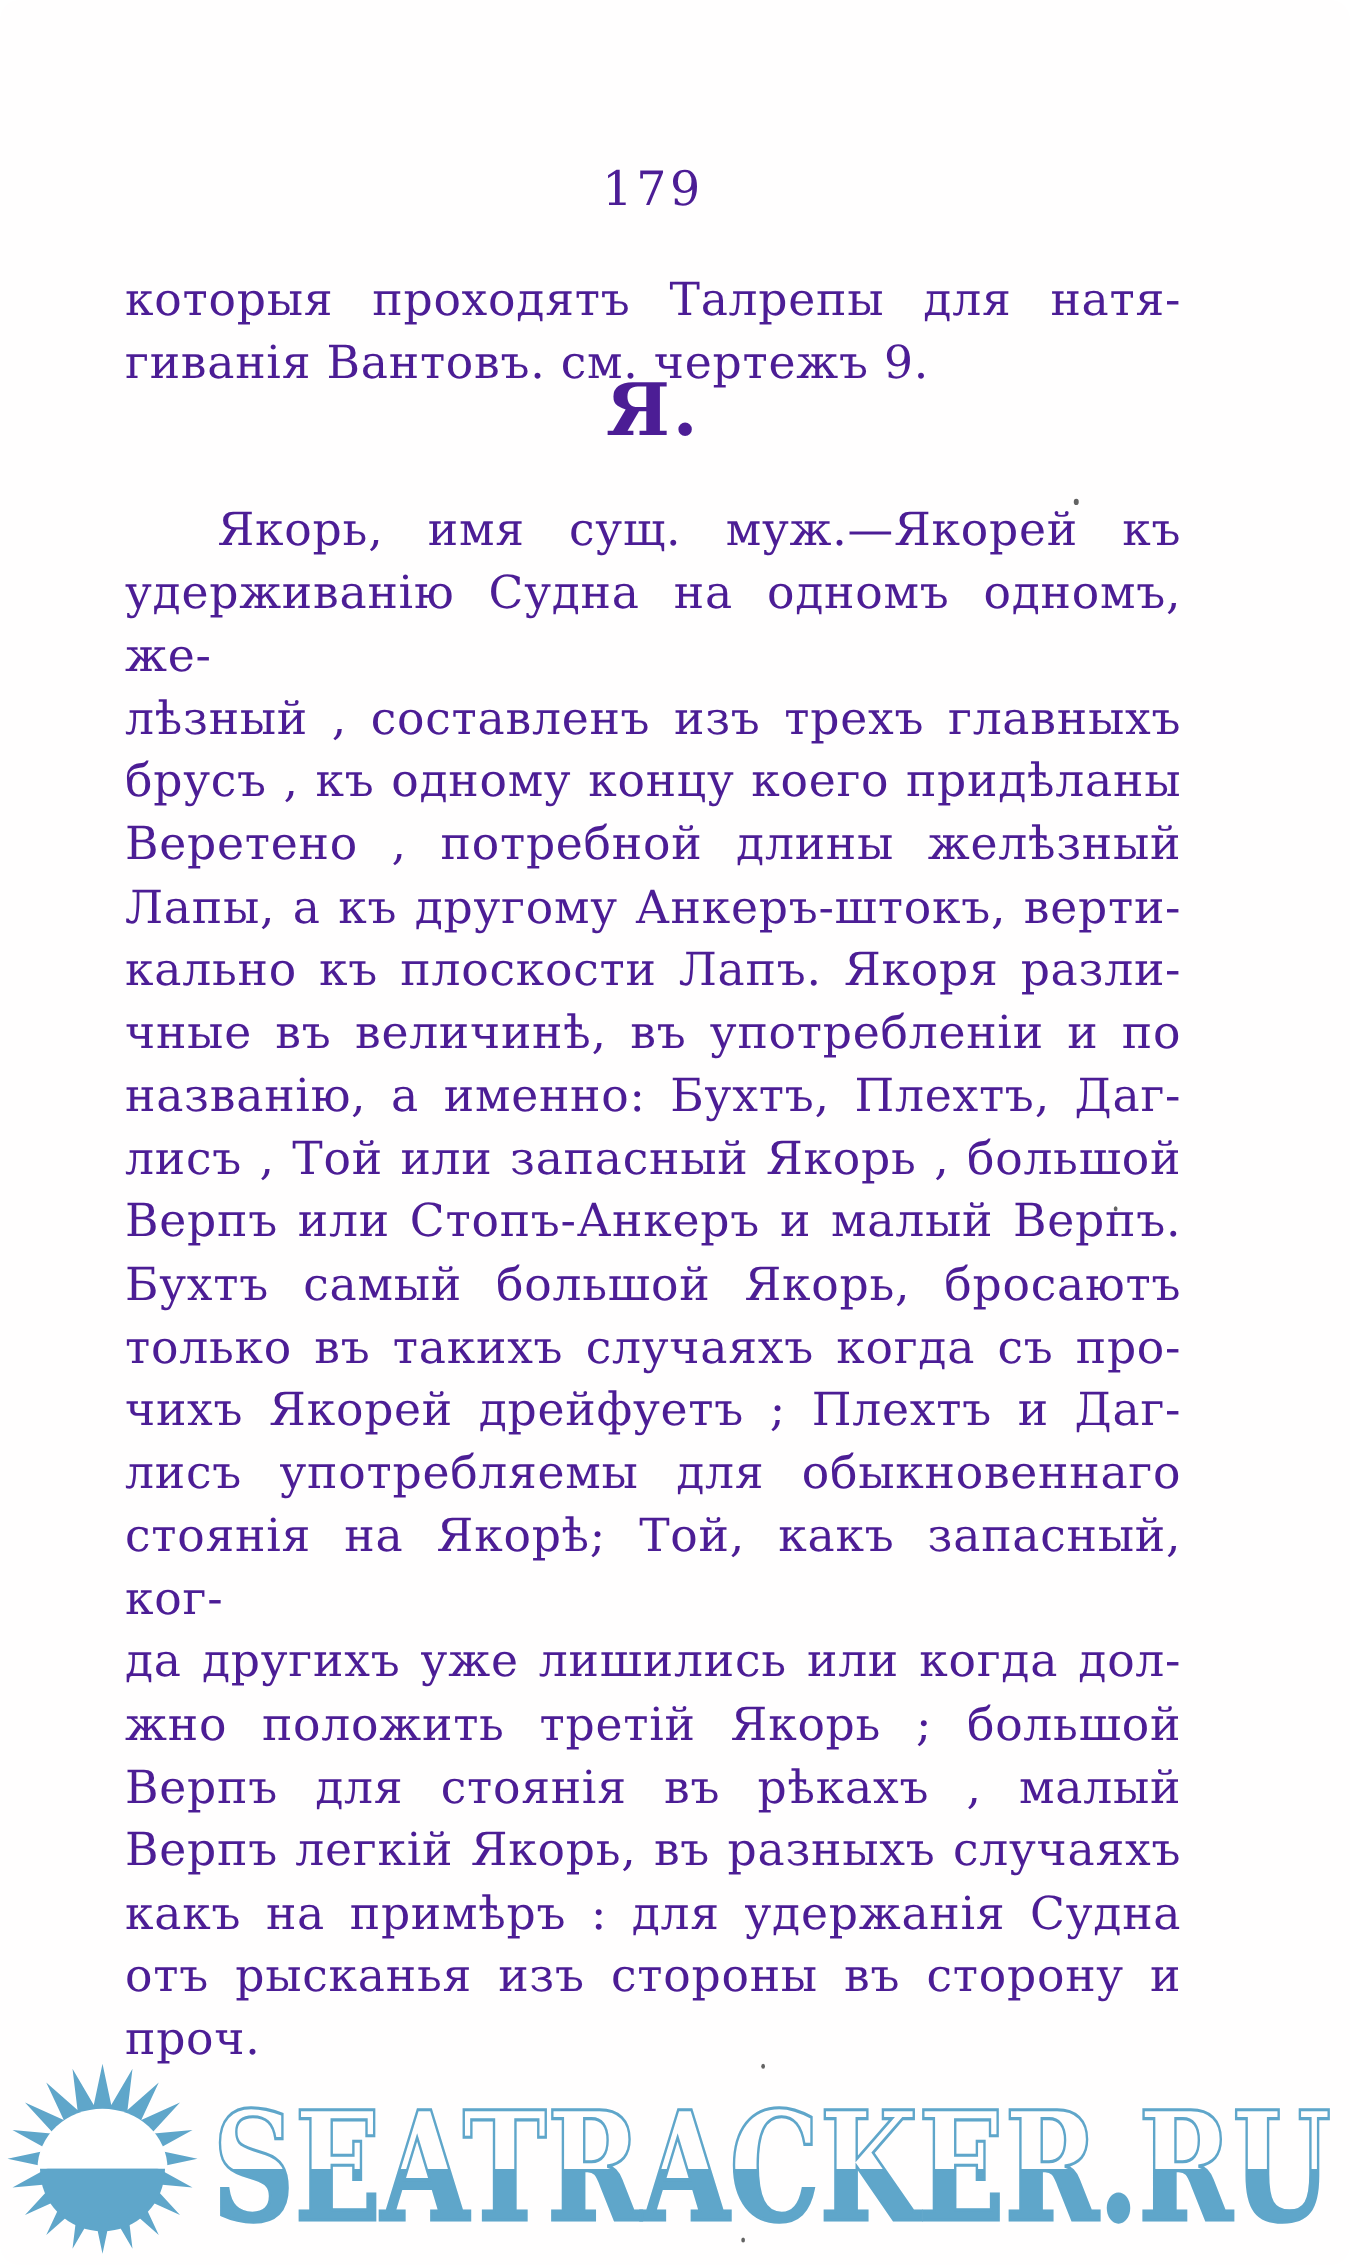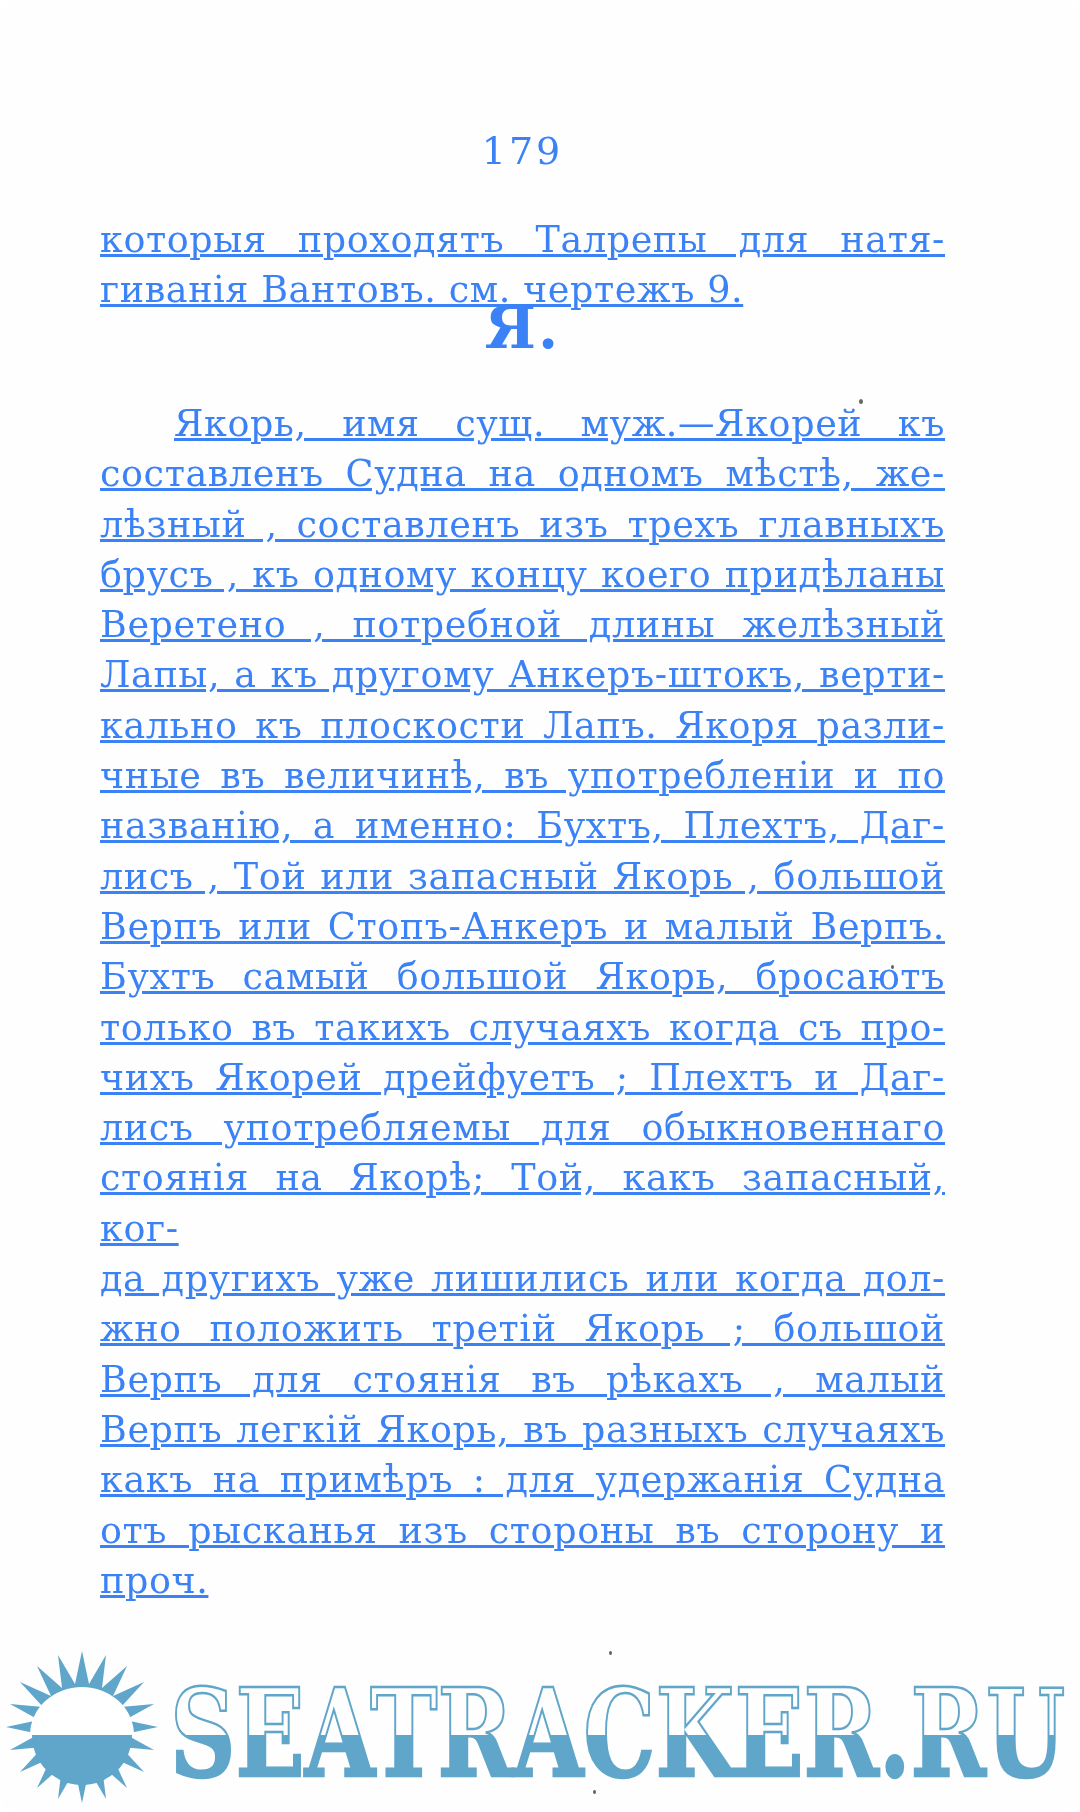--- a/index.html
+++ b/index.html
@@ -2,36 +2,35 @@
 <html><head>
 <meta charset="utf-8">
 <style>
   html,body{margin:0;padding:0;background:#ffffff;}
   .page{
     position:relative;
     width:1080px;height:1812px;
     background:#fffefe;
     overflow:hidden;
     font-family:"DejaVu Serif","Liberation Serif",serif;
-    color:#3b82f6;
+    color:#4c1d95;
     border-radius:16px;
   }
   .pagenum{
     position:absolute;top:128px;left:100px;width:845px;
     text-align:center;font-size:38px;line-height:46px;letter-spacing:3px;
     font-weight:500;
   }
   .textcol{position:absolute;left:100px;width:845px;}
   .intro{top:215px;}
   .entry{top:399px;}
   .line{
     font-size:36.5px;line-height:50.3px;letter-spacing:0.6px;
     text-align:justify;text-align-last:justify;
     white-space:normal;
-    text-decoration:underline;
   }
   .line.nojust{text-align:left;text-align-last:auto;}
   .line.indent{text-indent:74px;}
   .heading{
     position:absolute;top:293px;left:100px;width:845px;
     text-align:center;font-size:58px;line-height:70px;font-weight:bold;
     letter-spacing:2px;
   }
   .speck{position:absolute;background:#3c3c3c;border-radius:50%;opacity:.8;}
   .wm{position:absolute;left:0;top:1620px;}
@@ -48,21 +47,21 @@
 
   <div class="line">которыя проходятъ Талрепы для натя-</div>
       <div class="line nojust">гиванія Вантовъ. см. чертежъ 9.</div>
     </div>
 
   <div class="heading">Я.</div>
 
   <div class="textcol entry">
 
   <div class="line indent">Якорь, имя сущ. муж.—Якорей къ</div>
-      <div class="line">составленъ Судна на одномъ мѣстѣ, же-</div>
+      <div class="line">удерживанію Судна на одномъ одномъ, же-</div>
       <div class="line">лѣзный , составленъ изъ трехъ главныхъ</div>
       <div class="line">брусъ , къ одному концу коего придѣланы</div>
       <div class="line">Веретено , потребной длины желѣзный</div>
       <div class="line">Лапы, а къ другому Анкеръ-штокъ, верти-</div>
       <div class="line">кально къ плоскости Лапъ. Якоря разли-</div>
       <div class="line">чные въ величинѣ, въ употребленіи и по</div>
       <div class="line">названію, а именно: Бухтъ, Плехтъ, Даг-</div>
       <div class="line">лисъ , Той или запасный Якорь , большой</div>
       <div class="line">Верпъ или Стопъ-Анкеръ и малый Верпъ.</div>
       <div class="line">Бухтъ самый большой Якорь, бросаютъ</div>

